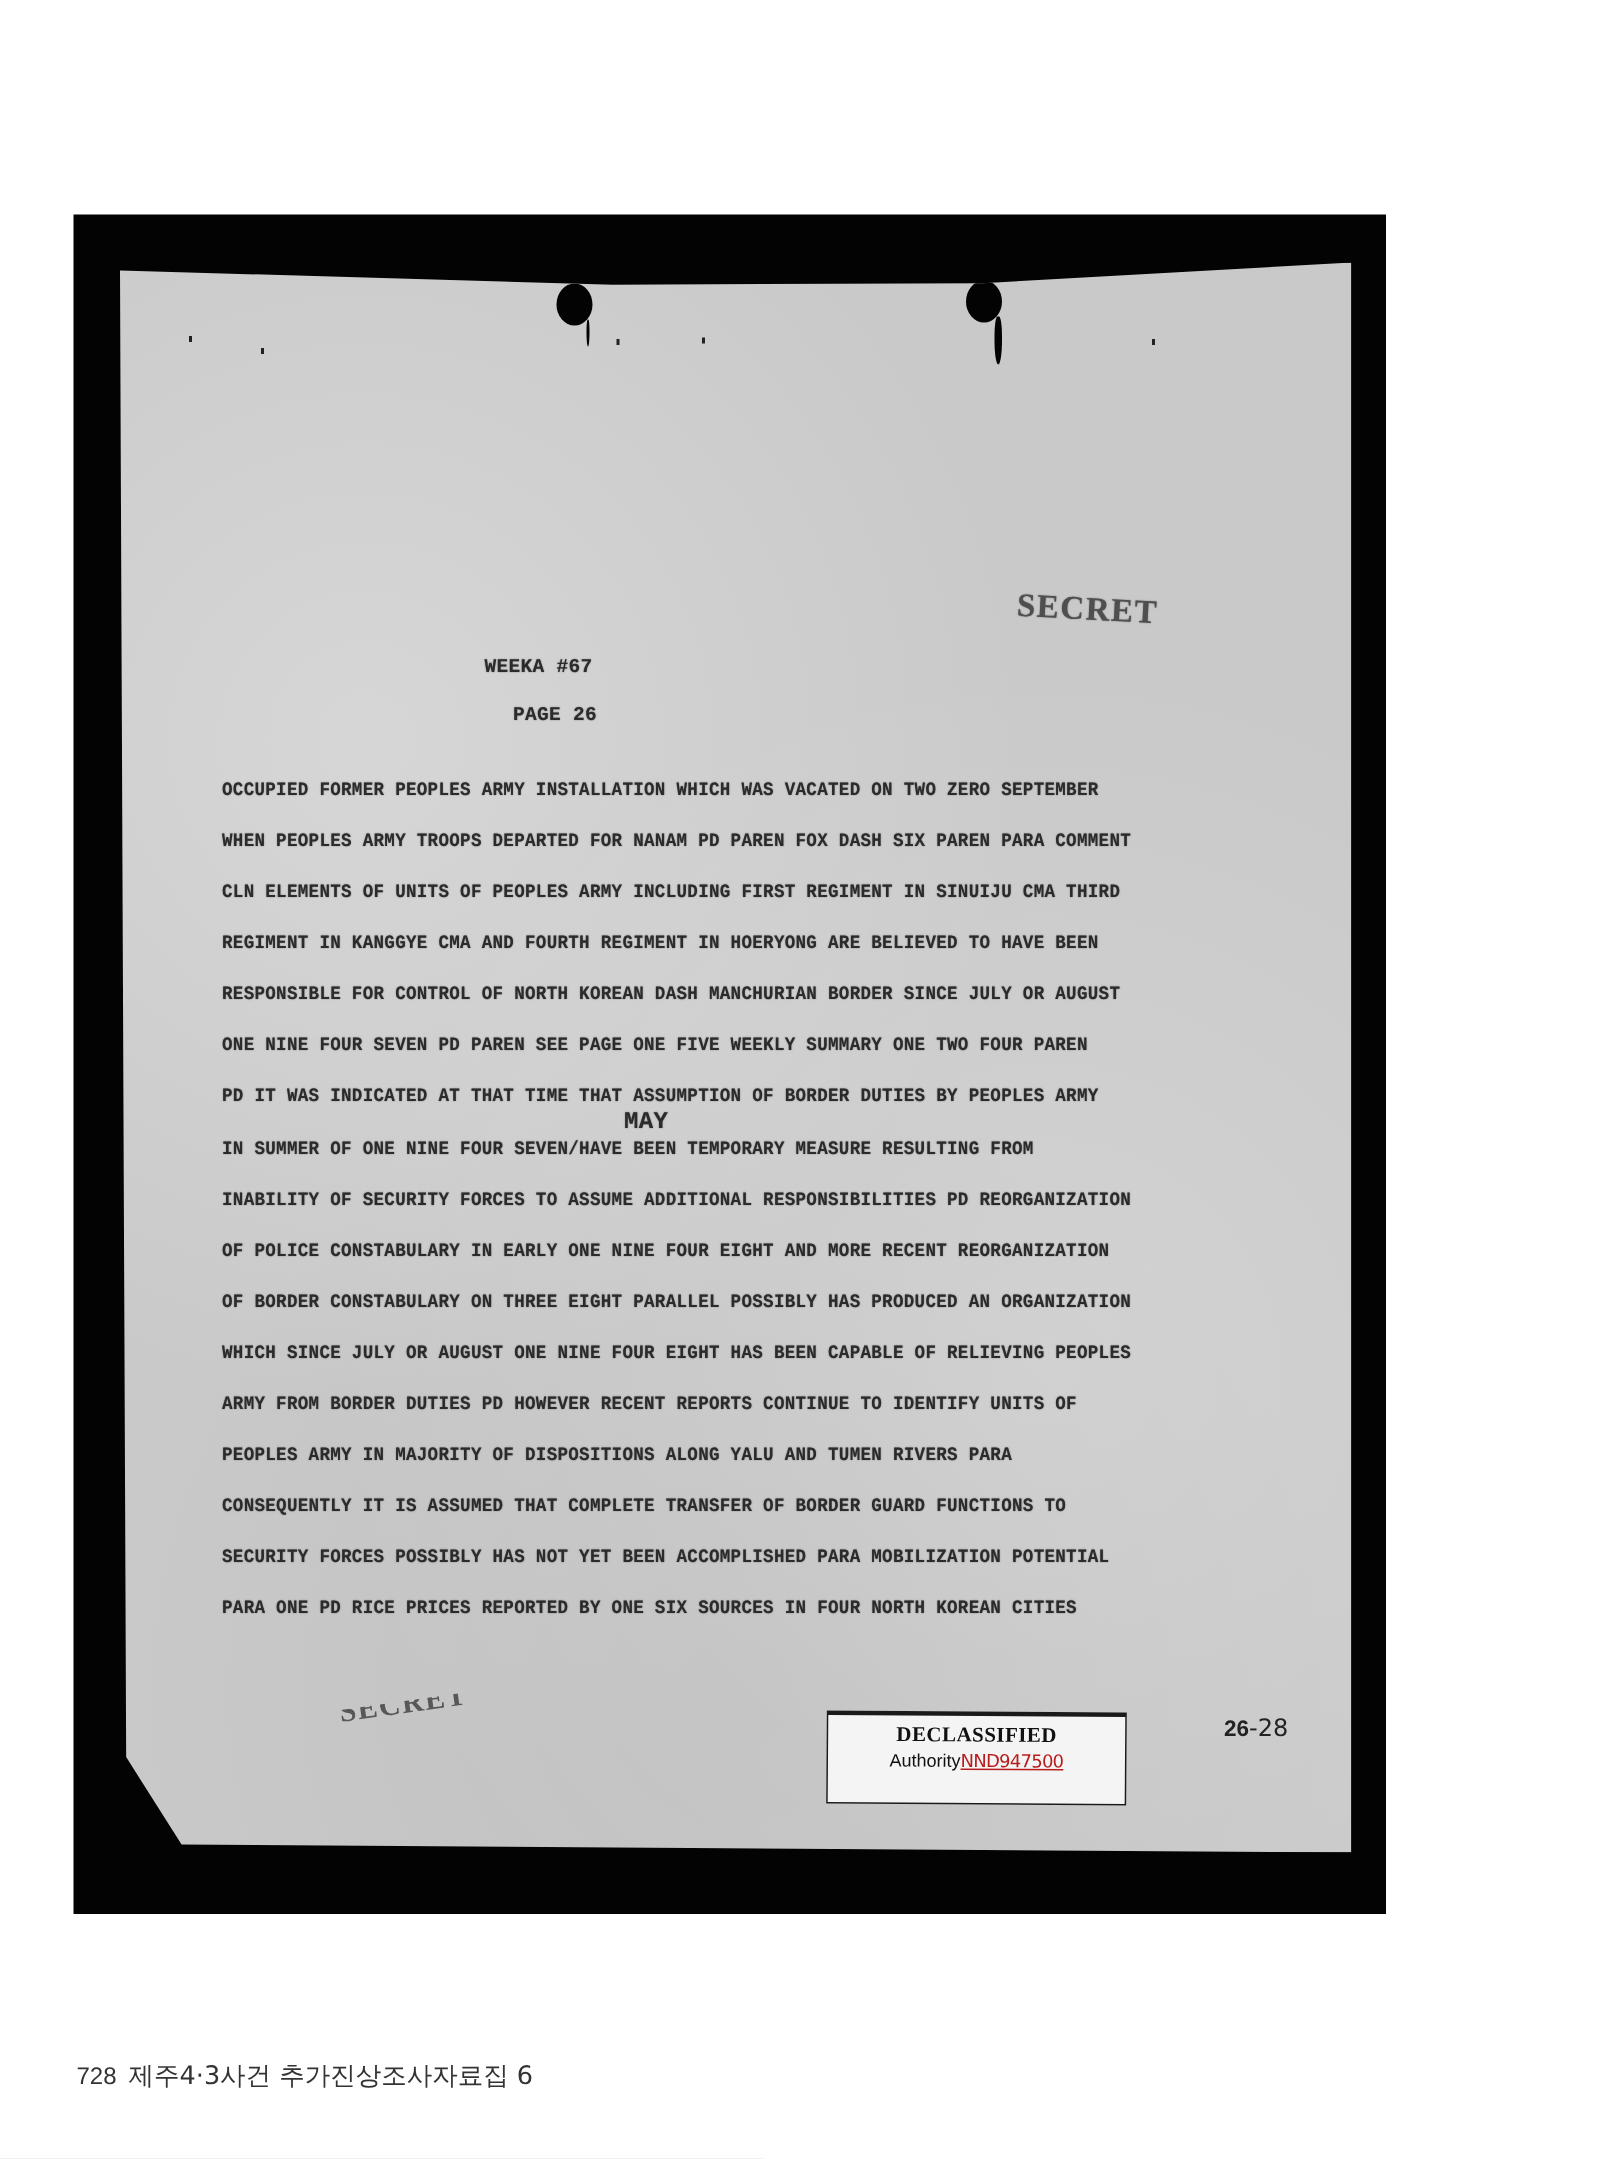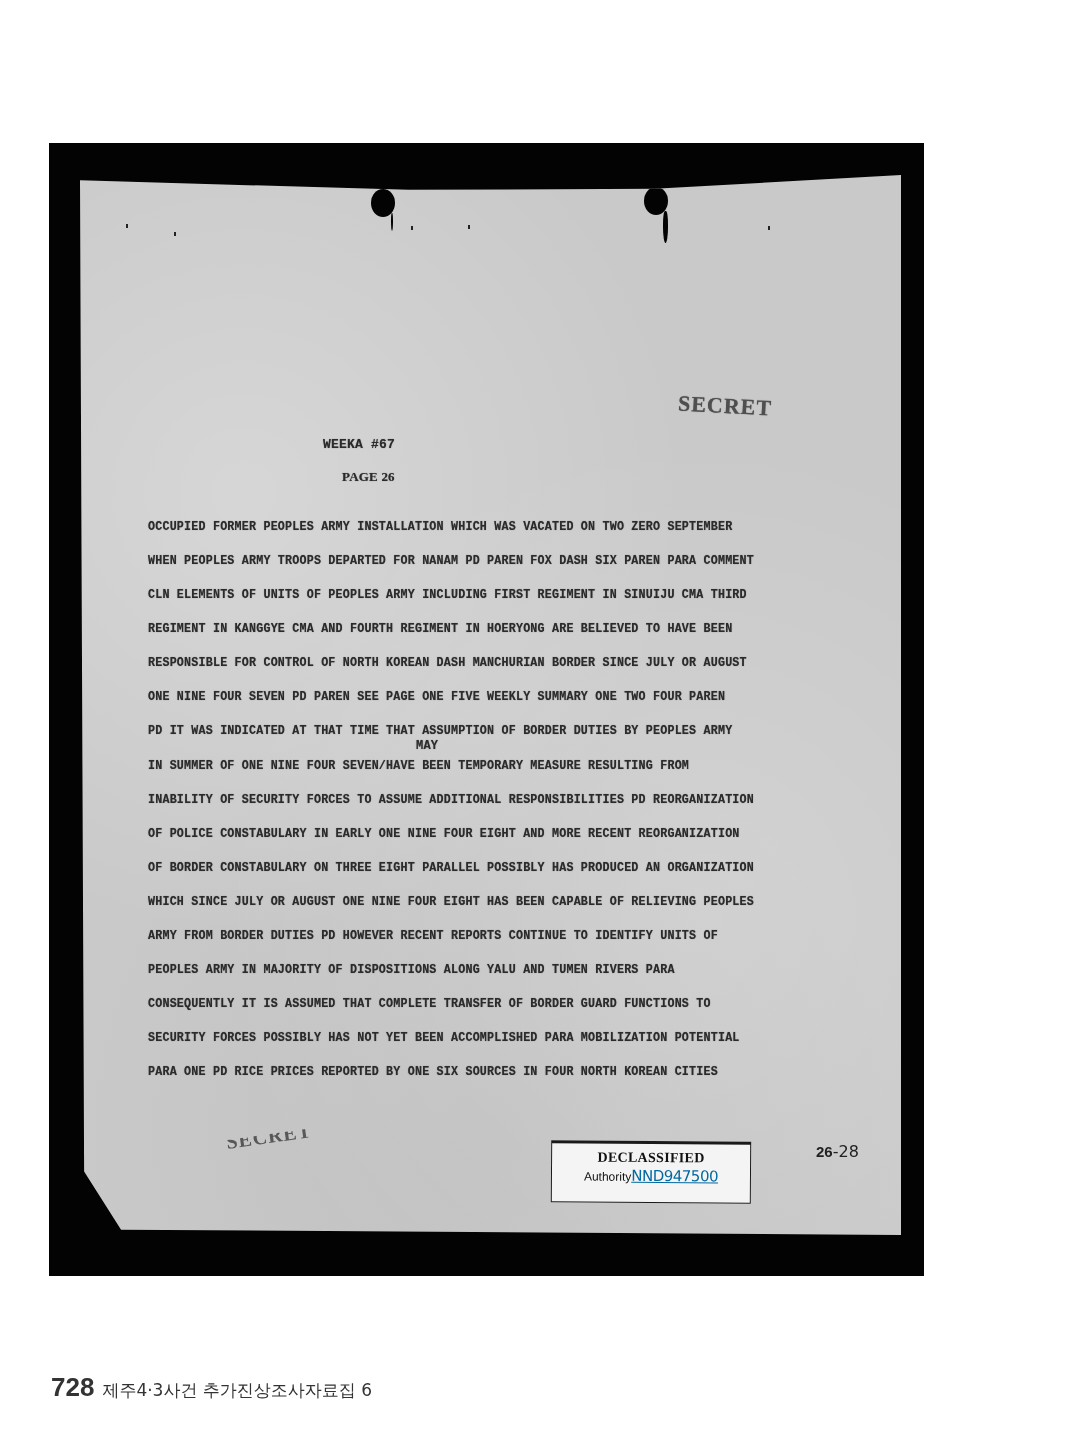--- a/index.html
+++ b/index.html
@@ -62,21 +62,21 @@
     }
     .heading-line {
       font-size: 13px;
     }
     .body-line {
       font-size: 12.6px;
       transform: scaleX(0.93);
       transform-origin: left center;
     }
     .insert-word {
-      font-size: 12px;
+      font-size: 16px;
     }
     .stamp-secret {
       position: absolute;
       font-family: "Liberation Serif", serif;
       font-weight: bold;
       font-size: 22px;
       color: #3a3a3a;
       letter-spacing: 1px;
       transform: rotate(3deg);
       opacity: 0.85;
@@ -115,24 +115,24 @@
       letter-spacing: 0.3px;
     }
     .declass-authority {
       font-family: "Liberation Sans", sans-serif;
       font-size: 12px;
       color: #111;
       margin-top: 1px;
     }
     .declass-number {
       font-family: "DejaVu Sans", sans-serif;
-      font-size: 15px;
+      font-size: 12px;
       text-decoration: underline;
       letter-spacing: -0.5px;
-      color: #0369a1;
+      color: #b91c1c;
     }
     .page-ref {
       position: absolute;
       left: 736px;
       top: 967px;
       font-family: "Liberation Sans", sans-serif;
       font-weight: bold;
       font-size: 15px;
       color: #222;
     }
@@ -145,22 +145,22 @@
       position: absolute;
       left: 51px;
       top: 1372px;
       display: flex;
       align-items: baseline;
       gap: 8px;
       color: #333;
     }
     .footer-page {
       font-family: "Liberation Sans", sans-serif;
-      font-weight: bold;
-      font-size: 26px;
+      font-weight: normal;
+      font-size: 16px;
       color: #333;
     }
     .footer-title {
       font-family: "DejaVu Sans", sans-serif;
       font-size: 17px;
       color: #333;
     }
   </style>
 </head>
 <body>
@@ -175,21 +175,21 @@
 
     <div class="speck" style="left:46px; top:49px;"></div>
     <div class="speck" style="left:94px; top:57px;"></div>
     <div class="speck" style="left:331px; top:51px;"></div>
     <div class="speck" style="left:388px; top:50px;"></div>
     <div class="speck" style="left:688px; top:51px;"></div>
 
     <div class="stamp-secret" style="left:598px; top:218px;">SECRET</div>
 
     <div class="typed heading-line" style="left:243px; top:262px;">WEEKA #67</div>
-    <div class="typed heading-line" style="left:262px; top:294px;font-family:Liberation Serif, serif;">PAGE 26</div>
+    <div class="typed heading-line" style="left:262px; top:294px;">PAGE 26</div>
 
     <div class="typed body-line" style="left:68px; top:345px;">OCCUPIED FORMER PEOPLES ARMY INSTALLATION WHICH WAS VACATED ON TWO ZERO SEPTEMBER</div>
     <div class="typed body-line" style="left:68px; top:379px;">WHEN PEOPLES ARMY TROOPS DEPARTED FOR NANAM PD PAREN FOX DASH SIX PAREN PARA COMMENT</div>
     <div class="typed body-line" style="left:68px; top:413px;">CLN ELEMENTS OF UNITS OF PEOPLES ARMY INCLUDING FIRST REGIMENT IN SINUIJU CMA THIRD</div>
     <div class="typed body-line" style="left:68px; top:447px;">REGIMENT IN KANGGYE CMA AND FOURTH REGIMENT IN HOERYONG  ARE BELIEVED TO HAVE BEEN</div>
     <div class="typed body-line" style="left:68px; top:481px;">RESPONSIBLE FOR CONTROL OF NORTH KOREAN DASH MANCHURIAN BORDER SINCE JULY OR AUGUST</div>
     <div class="typed body-line" style="left:68px; top:515px;">ONE NINE FOUR SEVEN PD PAREN SEE PAGE ONE FIVE WEEKLY SUMMARY ONE TWO FOUR PAREN</div>
     <div class="typed body-line" style="left:68px; top:549px;">PD IT WAS INDICATED AT THAT TIME THAT ASSUMPTION OF BORDER DUTIES BY PEOPLES ARMY</div>
     <div class="typed insert-word" style="left:336px; top:564px;">MAY</div>
     <div class="typed body-line" style="left:68px; top:584px;">IN SUMMER OF ONE NINE FOUR SEVEN/HAVE BEEN TEMPORARY MEASURE RESULTING FROM</div>

